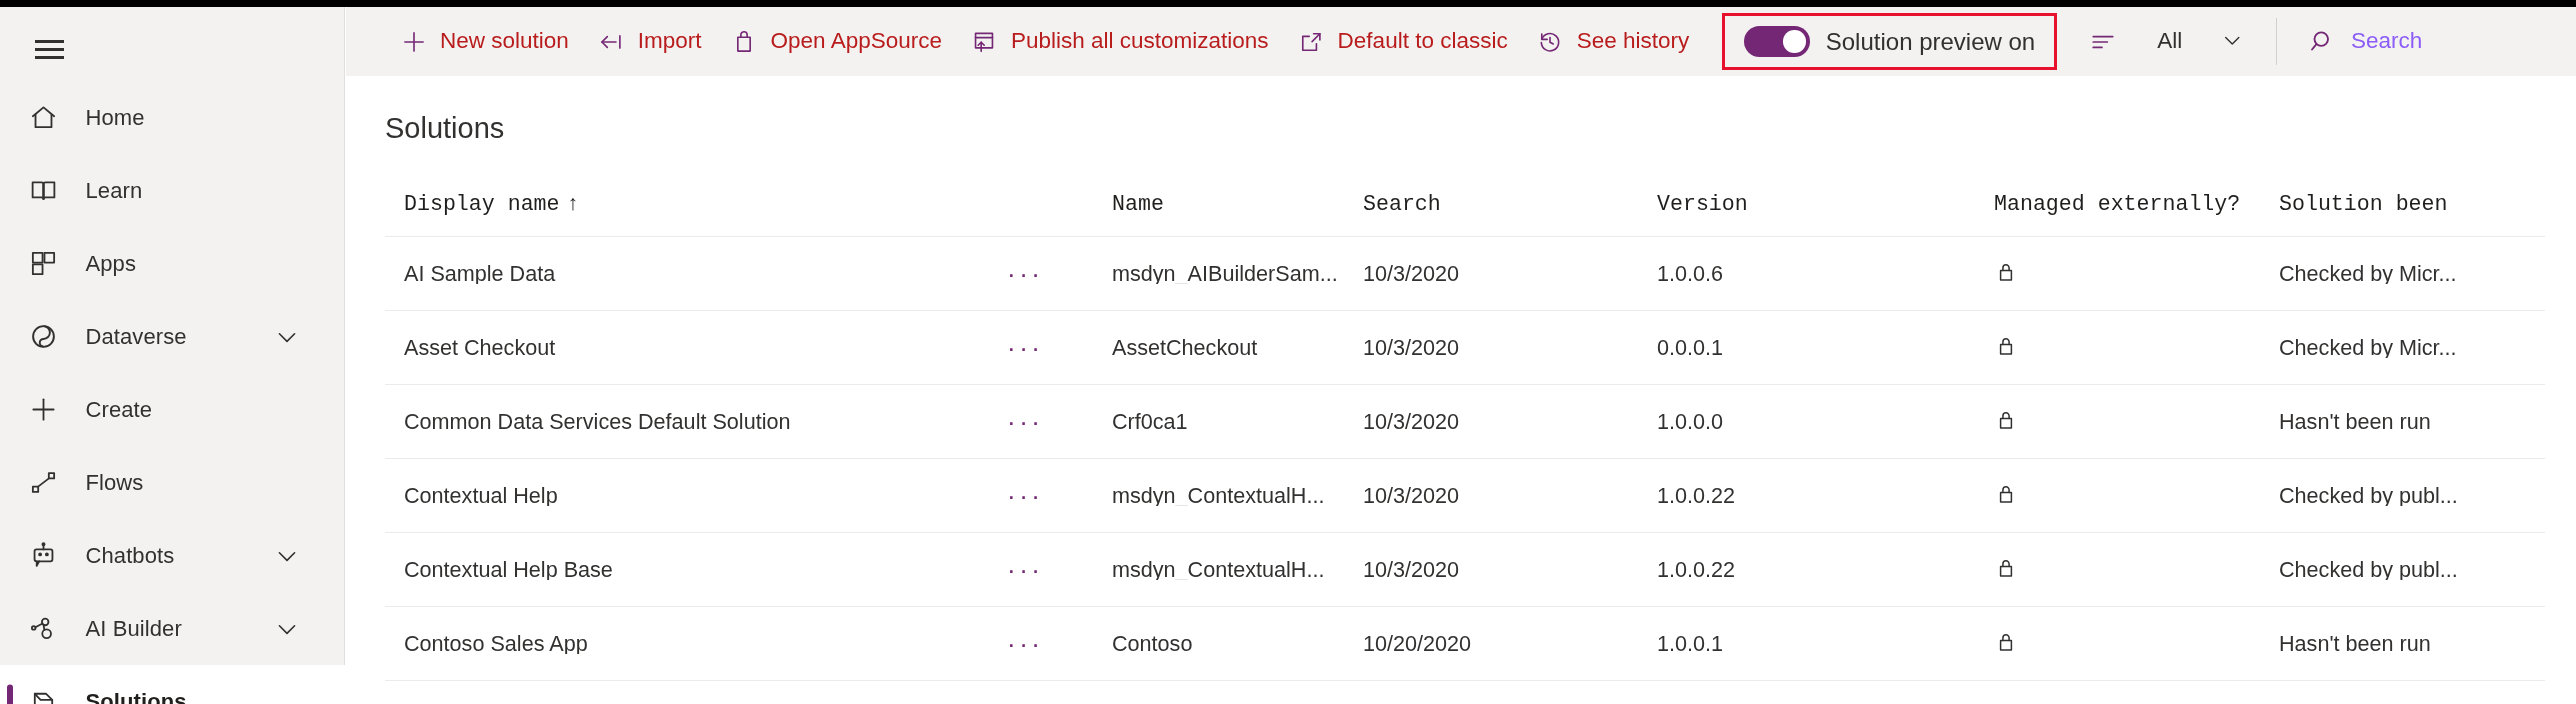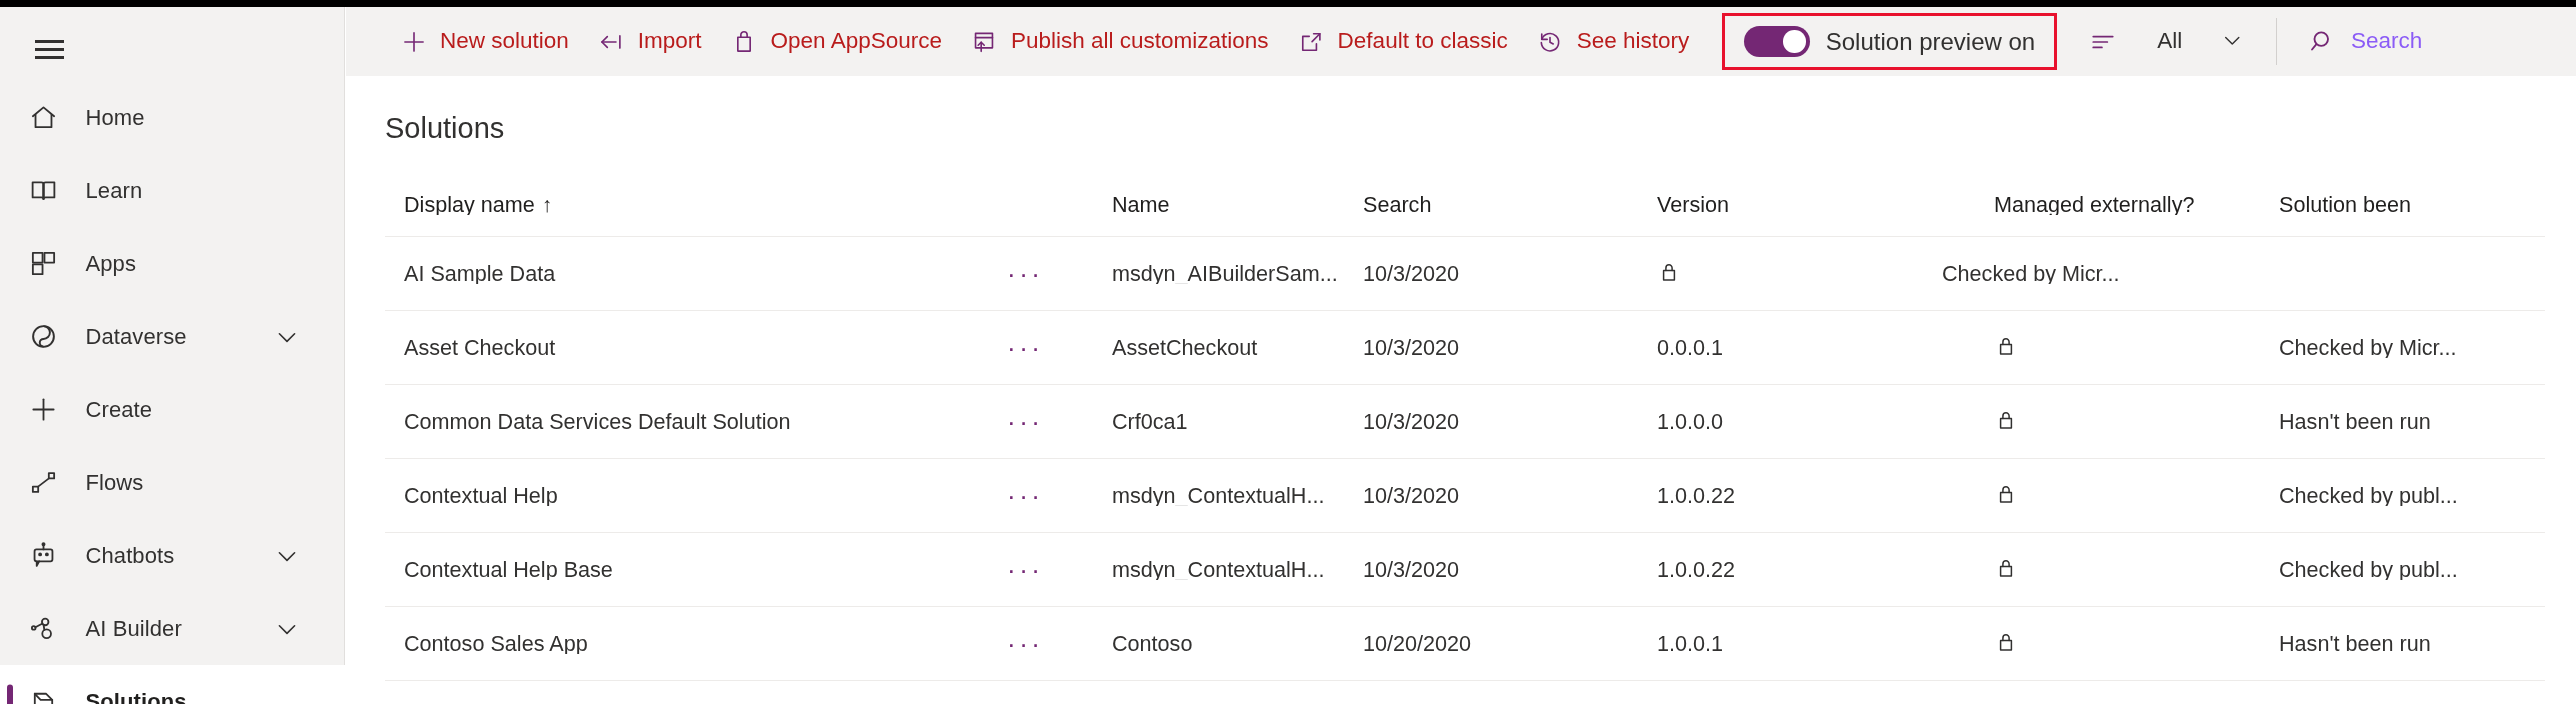--- a/index.html
+++ b/index.html
@@ -270,20 +270,21 @@
 
   .trow {
     display: flex;
     align-items: center;
     width: 2160px;
     border-bottom: 0.9px solid #edebe9;
   }
   .thead {
     height: 64px;
     border-bottom: 0.9px solid #edebe9;
+    font-family: Liberation Mono, monospace;
   }
   .tbody-row {
     height: 74px;
     cursor: pointer;
   }
 
   .cell {
     flex: 0 0 auto;
     font-size: 21.6px;
     color: #323130;
@@ -569,20 +570,21 @@
             <div class="cell c-check"><span>Solution been</span></div>
           </div>
         <div id="table-body">
             <div class="trow tbody-row">
               <div class="cell c-display">AI Sample Data</div>
               <div class="cell c-dots">
                 <span class="dots">···</span>
               </div>
               <div class="cell c-name">msdyn_AIBuilderSam...</div>
               <div class="cell c-created">10/3/2020</div>
+              <div class="cell c-version">1.0.0.6</div>
               <div class="cell c-managed">
                 <span class="lock-icon"><svg width="24" height="24" viewBox="0 0 24 24" fill="none" stroke="#323130" stroke-width="1.5" stroke-linecap="round" stroke-linejoin="round">
                     <rect x="6.6" y="10.6" width="10.8" height="9.4"></rect>
                     <path d="M8.9 10.6V7.9a3.1 3.1 0 0 1 6.2 0v2.7"></path>
                   </svg></span>
               </div>
               <div class="cell c-check">Checked by Micr...</div>
             </div>
             <div class="trow tbody-row">
               <div class="cell c-display">Asset Checkout</div>

